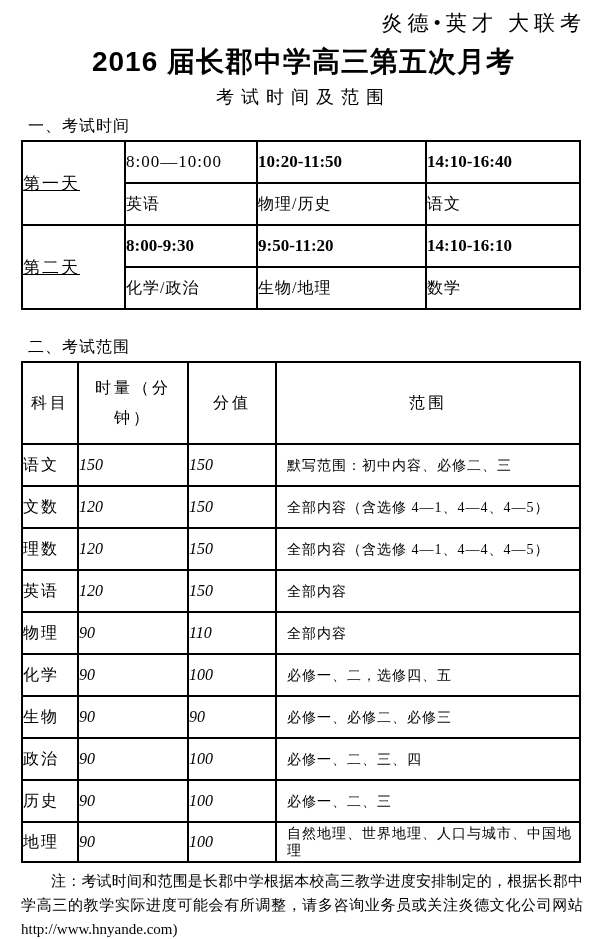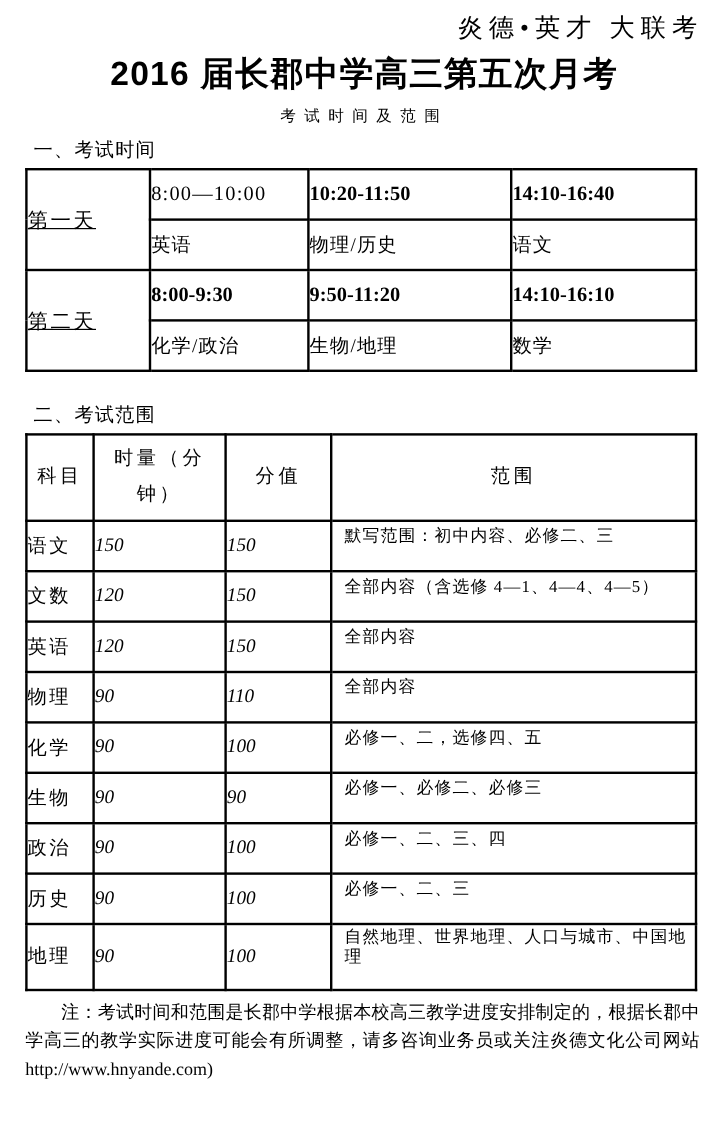--- a/index.html
+++ b/index.html
@@ -23,21 +23,21 @@
     text-align: center;
     font-size: 28px;
     font-weight: bold;
     letter-spacing: 1px;
     line-height: 36px;
     margin-top: 6px;
     font-family: "Liberation Sans", "DejaVu Sans", sans-serif;
   }
   .subtitle {
     text-align: center;
-    font-size: 13px;
+    font-size: 18px;
     letter-spacing: 7px;
     line-height: 26px;
     margin-top: 4px;
   }
   .section-heading {
     font-size: 16px;
     letter-spacing: 1px;
     line-height: 20px;
     margin: 6px 0 4px 7px;
   }
@@ -62,29 +62,29 @@
   .t1 .time-cell { font-size: 17px; font-weight: bold; }
   .t1 .time-cell.regular { font-weight: normal; letter-spacing: 1px; }
   .t1 .subject-cell { font-size: 16px; letter-spacing: 1px; }
 
   
   .t2 th {
     height: 72px;
     font-size: 16px;
     letter-spacing: 3px;
     line-height: 30px;
-    padding: 0 7px;
+    padding: 10px 7px;
   }
   .t2 tr.body-row { height: 42px; }
   .t2 tr.body-row.wrap-row { height: 40px; }
   .t2 .subject-cell { font-size: 16px; letter-spacing: 2px; }
   .t2 .num-cell { font-size: 16px; font-style: italic; }
   .t2 .scope-cell {
     text-align: left;
-    padding: 2px 5px 17px 10px;
+    padding: 2px 5px 2px 10px;
     font-size: 14px;
     letter-spacing: 1px;
     line-height: 17px;
     margin-top: 28px;
   }
 
   
   .footer-note {
     margin-top: 6px;
     width: 562px;
@@ -160,20 +160,26 @@
       <td class="num-cell">150</td>
       <td class="scope-cell">默写范围：初中内容、必修二、三</td>
     </tr>
     <tr class="body-row">
       <td class="subject-cell">文数</td>
       <td class="num-cell">120</td>
       <td class="num-cell">150</td>
       <td class="scope-cell">全部内容（含选修 4—1、4—4、4—5）</td>
     </tr>
     <tr class="body-row">
+      <td class="subject-cell">理数</td>
+      <td class="num-cell">120</td>
+      <td class="num-cell">150</td>
+      <td class="scope-cell">全部内容（含选修 4—1、4—4、4—5）</td>
+    </tr>
+    <tr class="body-row">
       <td class="subject-cell">英语</td>
       <td class="num-cell">120</td>
       <td class="num-cell">150</td>
       <td class="scope-cell">全部内容</td>
     </tr>
     <tr class="body-row">
       <td class="subject-cell">物理</td>
       <td class="num-cell">90</td>
       <td class="num-cell">110</td>
       <td class="scope-cell">全部内容</td>

